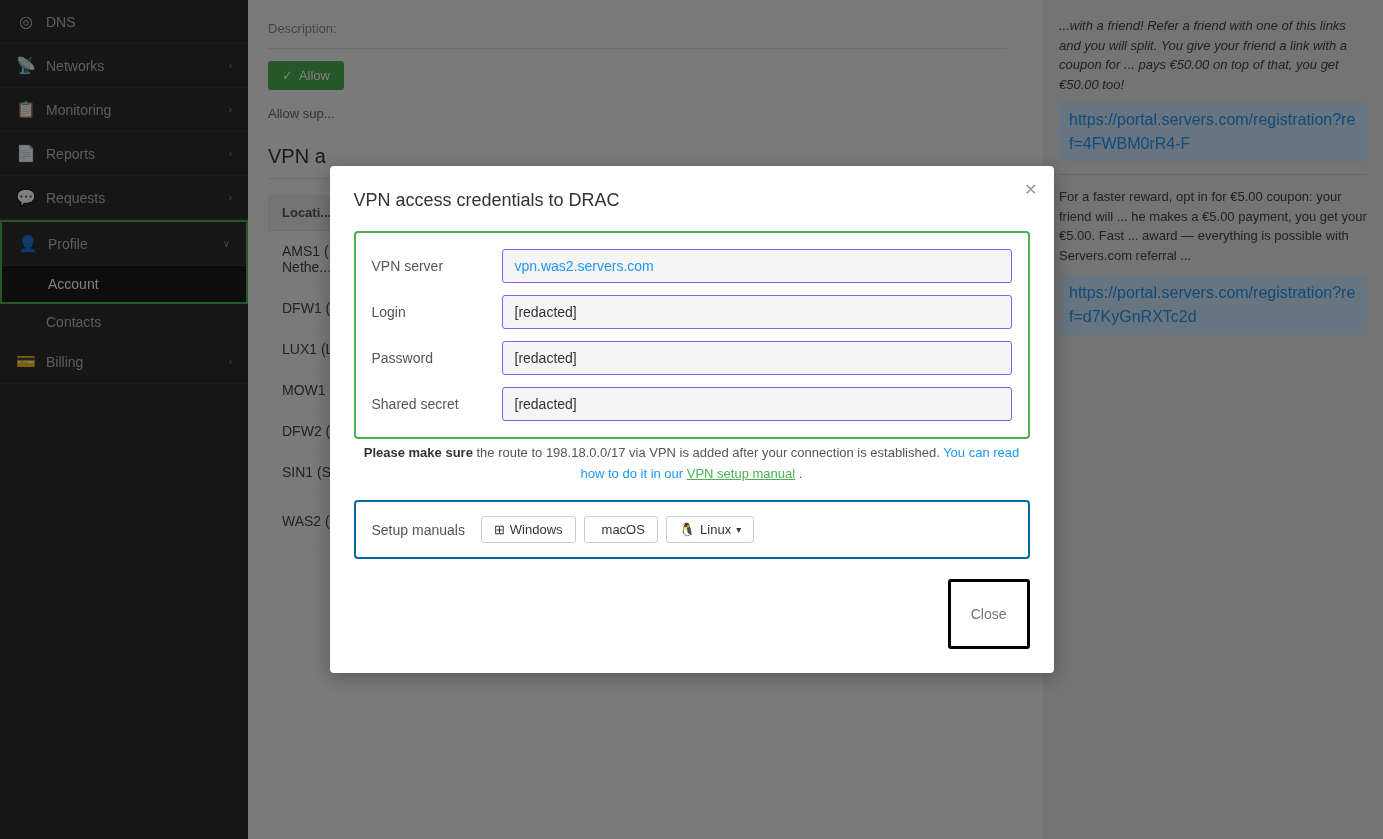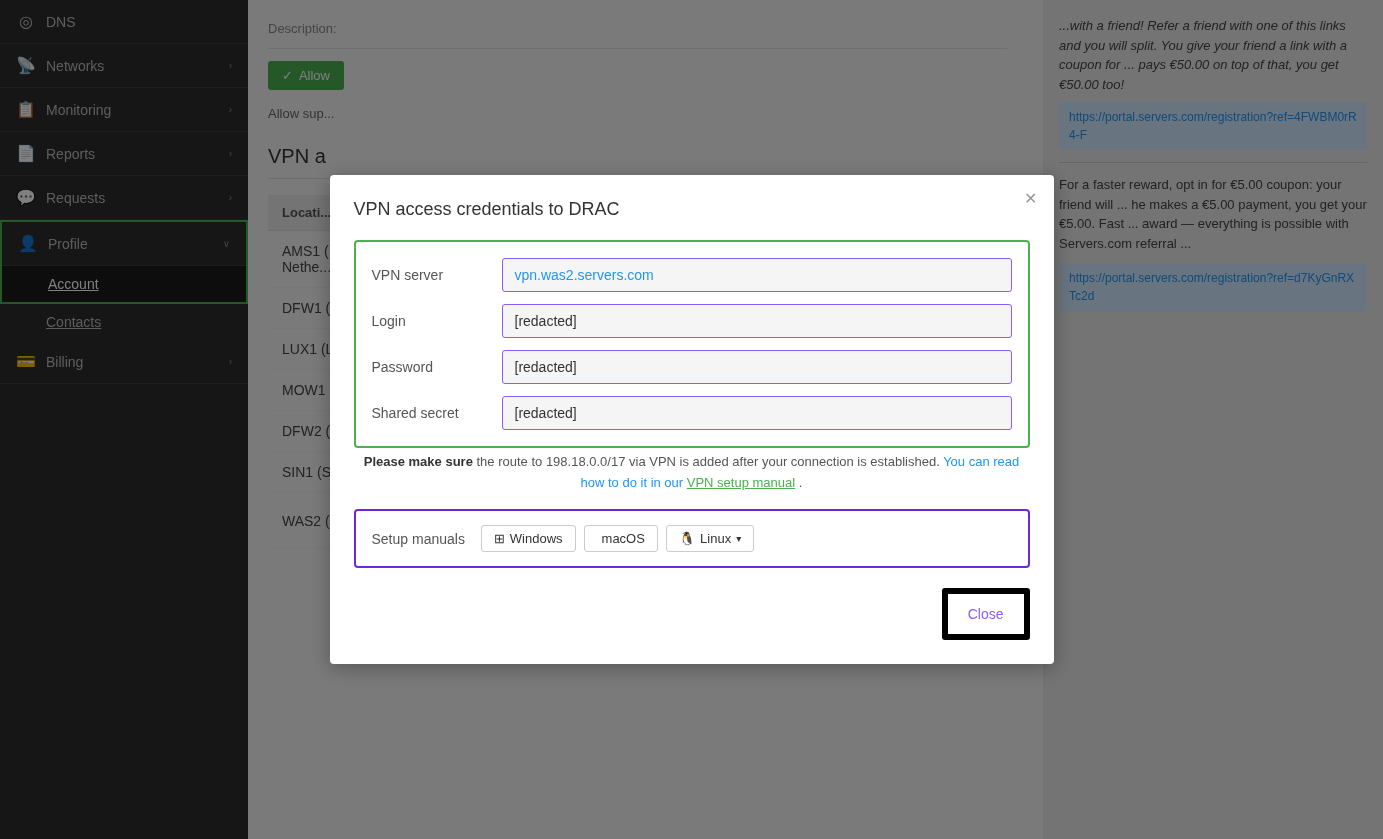--- a/index.html
+++ b/index.html
@@ -28,21 +28,20 @@
     }
     .sidebar-item-left { display: flex; align-items: center; gap: 10px; }
     .sidebar-item .icon { font-size: 16px; width: 20px; text-align: center; }
     .sidebar-chevron { font-size: 10px; color: #888; }
 
     .sidebar-subitem {
       padding: 10px 0 10px 46px;
       cursor: pointer;
       color: #bbb;
       font-size: 14px;
-      text-decoration: underline;
     }
     .sidebar-subitem.active-account {
       background: #1a1a1a;
       color: #fff;
     }
 
     .profile-section {
       border: 2px solid #4caf50;
     }
 
@@ -128,21 +127,21 @@
       overflow-y: auto;
       font-size: 13px;
       color: #444;
       line-height: 1.5;
     }
     .coupon-url {
       background: #d0e8ff;
       padding: 6px 10px;
       border-radius: 3px;
       margin: 8px 0;
-      font-size: 12px;
+      font-size: 16px;
       color: #2196f3;
       word-break: break-all;
     }
     .divider { border: none; border-top: 1px solid #ccc; margin: 12px 0; }
 
     
     .modal-overlay {
       position: fixed;
       top: 0; left: 0; right: 0; bottom: 0;
       background: rgba(0,0,0,0.5);
@@ -214,21 +213,21 @@
       color: #555;
       line-height: 1.6;
       margin-bottom: 16px;
       text-align: center;
     }
     .notice-text strong { color: #333; }
     .notice-text .blue { color: #2196f3; }
     .notice-text .green { color: #4caf50; }
 
     .setup-manuals-box {
-      border: 2px solid #6d28d9;
+      border: 2px solid #0369a1;
       border-radius: 4px;
       padding: 14px 16px;
       display: flex;
       align-items: center;
       gap: 16px;
       margin-bottom: 20px;
     }
     .setup-label {
       color: #555;
       font-size: 14px;
@@ -247,27 +246,27 @@
       background: #fff;
     }
     .os-btns { display: flex; gap: 8px; flex-wrap: wrap; }
 
     .modal-footer {
       display: flex;
       justify-content: flex-end;
       margin-top: 4px;
     }
     .close-btn {
-      border: 6px solid #000000;
+      border: 3px solid #000000;
       background: #fff;
-      padding: 12px 20px;
-      border-radius: 3px;
-      cursor: pointer;
-      font-size: 14px;
-      color: #8b5cf6;
+      padding: 24px 20px;
+      border-radius: 3px;
+      cursor: pointer;
+      font-size: 14px;
+      color: #737373;
     }
 
     .allow-btn {
       background: #4caf50;
       color: #fff;
       border: none;
       padding: 7px 14px;
       border-radius: 3px;
       cursor: pointer;
       font-size: 13px;

